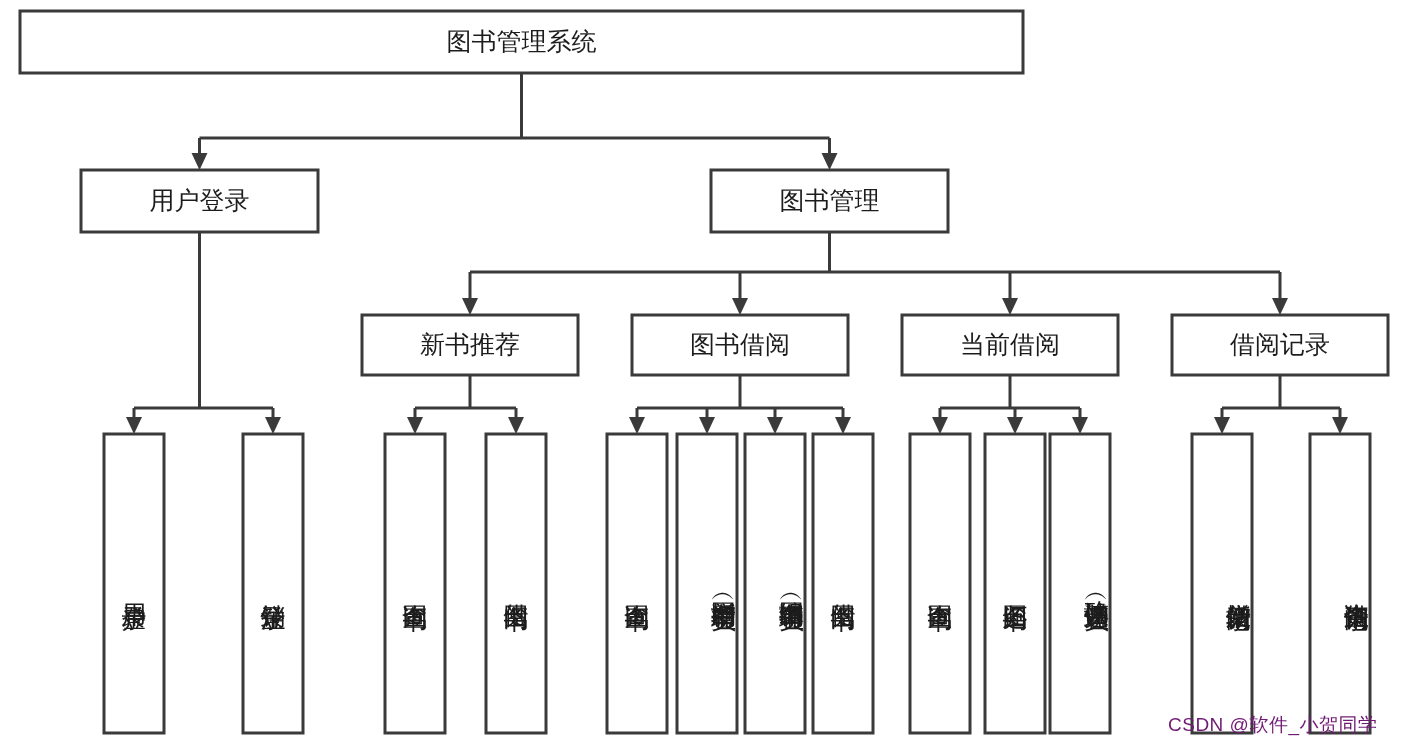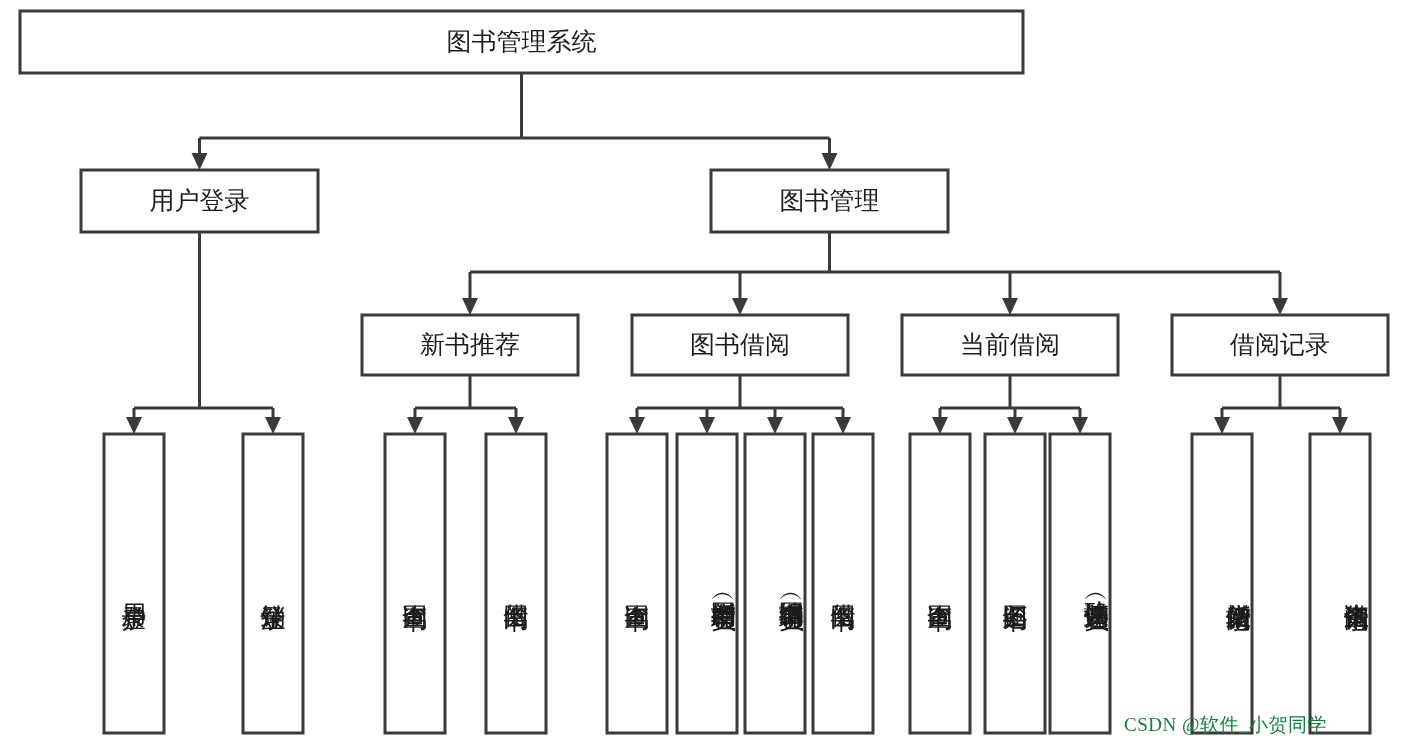--- a/index.html
+++ b/index.html
@@ -21,23 +21,23 @@
     writing-mode:vertical-rl;
     text-orientation:upright;
     font-family:"DejaVu Sans","Liberation Sans",sans-serif;
     font-size:25px;line-height:1.08;color:#1c1c1c;
     letter-spacing:1px;
     display:flex;align-items:flex-start;justify-content:center;
     white-space:nowrap;
     pointer-events:none;
   }
   .watermark{
-    position:absolute;left:1124px;top:712px;
-    font-family:Liberation Serif, serif;
-    font-size:19px;color:#15803d;white-space:nowrap;
+    position:absolute;left:1168px;top:712px;
+    font-family:Liberation Sans, sans-serif;
+    font-size:19px;color:#701a75;white-space:nowrap;
     letter-spacing:0.5px;
   }
 </style>
 </head>
 <body>
 
 <div id="stage">
 
   <svg class="diagram" viewBox="0 0 1405 747" xmlns="http://www.w3.org/2000/svg">
     <g id="connectors">

